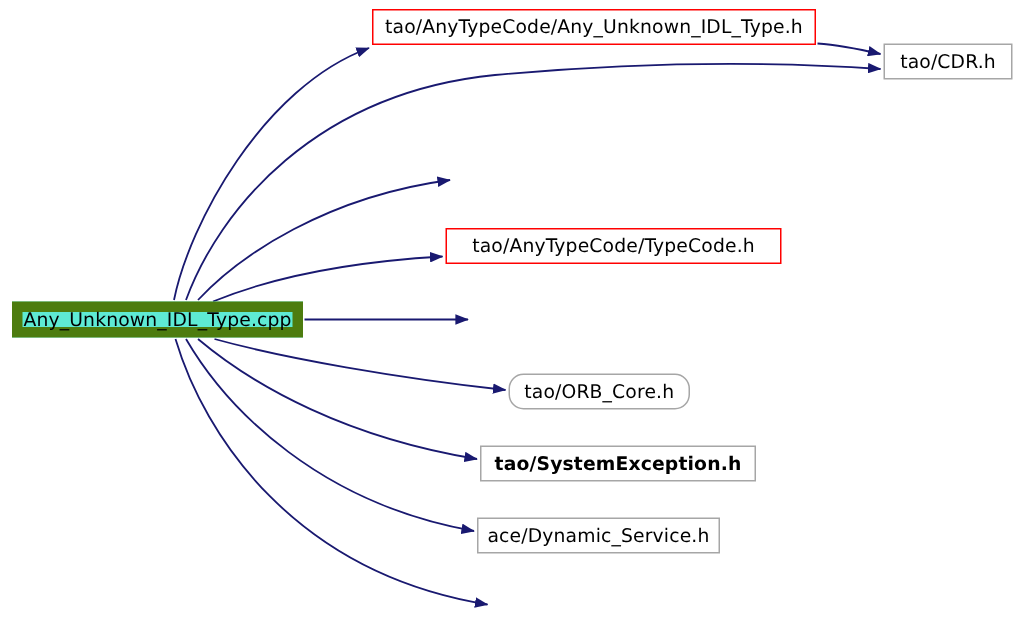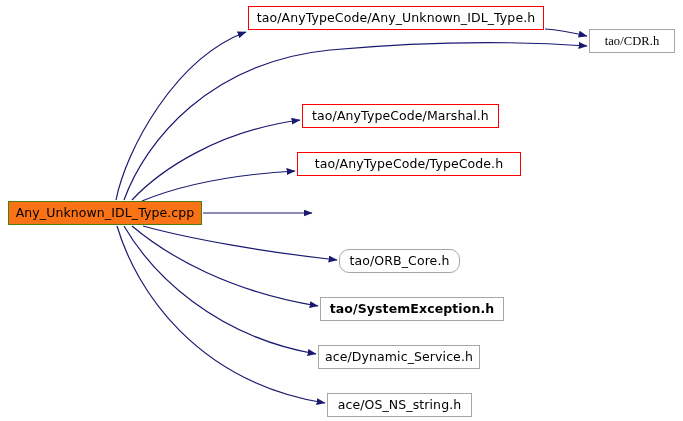--- a/index.html
+++ b/index.html
@@ -28,22 +28,22 @@
     display: flex;
     align-items: center;
     justify-content: center;
     white-space: nowrap;
     font-size: 12.5px;
     line-height: 1;
     color: #000000;
     letter-spacing: 0.1px;
   }
   .node-root {
-    background: #f97316;
-    border: 1px solid #4d7c0f;
+    background: #5eead4;
+    border: 7px solid #4d7c0f;
   }
   .node-red {
     background: #ffffff;
     border: 1px solid #ff0000;
   }
   .node-gray {
     background: #ffffff;
     border: 1px solid #a6a6a6;
   }
   .node-label {
@@ -87,42 +87,36 @@
   </svg>
 
   <div class="graph-node node-root" style="left:8px; top:201px; width:194px; height:24px;">
     <span class="node-label">Any_Unknown_IDL_Type.cpp</span>
   </div>
 
   <div class="graph-node node-red" style="left:248px; top:6px; width:296px; height:24px;">
     <span class="node-label">tao/AnyTypeCode/Any_Unknown_IDL_Type.h</span>
   </div>
 
-  <div class="graph-node node-gray" style="left:589px; top:29px; width:86px; height:24px;font-family:Liberation Serif, serif;">
+  <div class="graph-node node-gray" style="left:589px; top:29px; width:86px; height:24px;">
     <span class="node-label">tao/CDR.h</span>
   </div>
 
-  <div class="graph-node node-red" style="left:302px; top:104px; width:197px; height:24px;">
-    <span class="node-label">tao/AnyTypeCode/Marshal.h</span>
-  </div>
 
   <div class="graph-node node-red" style="left:297px; top:152px; width:224px; height:24px;">
     <span class="node-label">tao/AnyTypeCode/TypeCode.h</span>
   </div>
 
 
   <div class="graph-node node-gray" style="left:339px; top:249px; width:121px; height:24px;border-radius:10px;">
     <span class="node-label">tao/ORB_Core.h</span>
   </div>
 
   <div class="graph-node node-gray" style="left:320px; top:297px; width:184px; height:24px;font-weight:bold;">
     <span class="node-label">tao/SystemException.h</span>
   </div>
 
   <div class="graph-node node-gray" style="left:318px; top:345px; width:162px; height:24px;align-items:center;">
     <span class="node-label">ace/Dynamic_Service.h</span>
   </div>
 
-  <div class="graph-node node-gray" style="left:327px; top:393px; width:145px; height:24px;">
-    <span class="node-label">ace/OS_NS_string.h</span>
-  </div>
 
 </div>
 
 </body></html>

